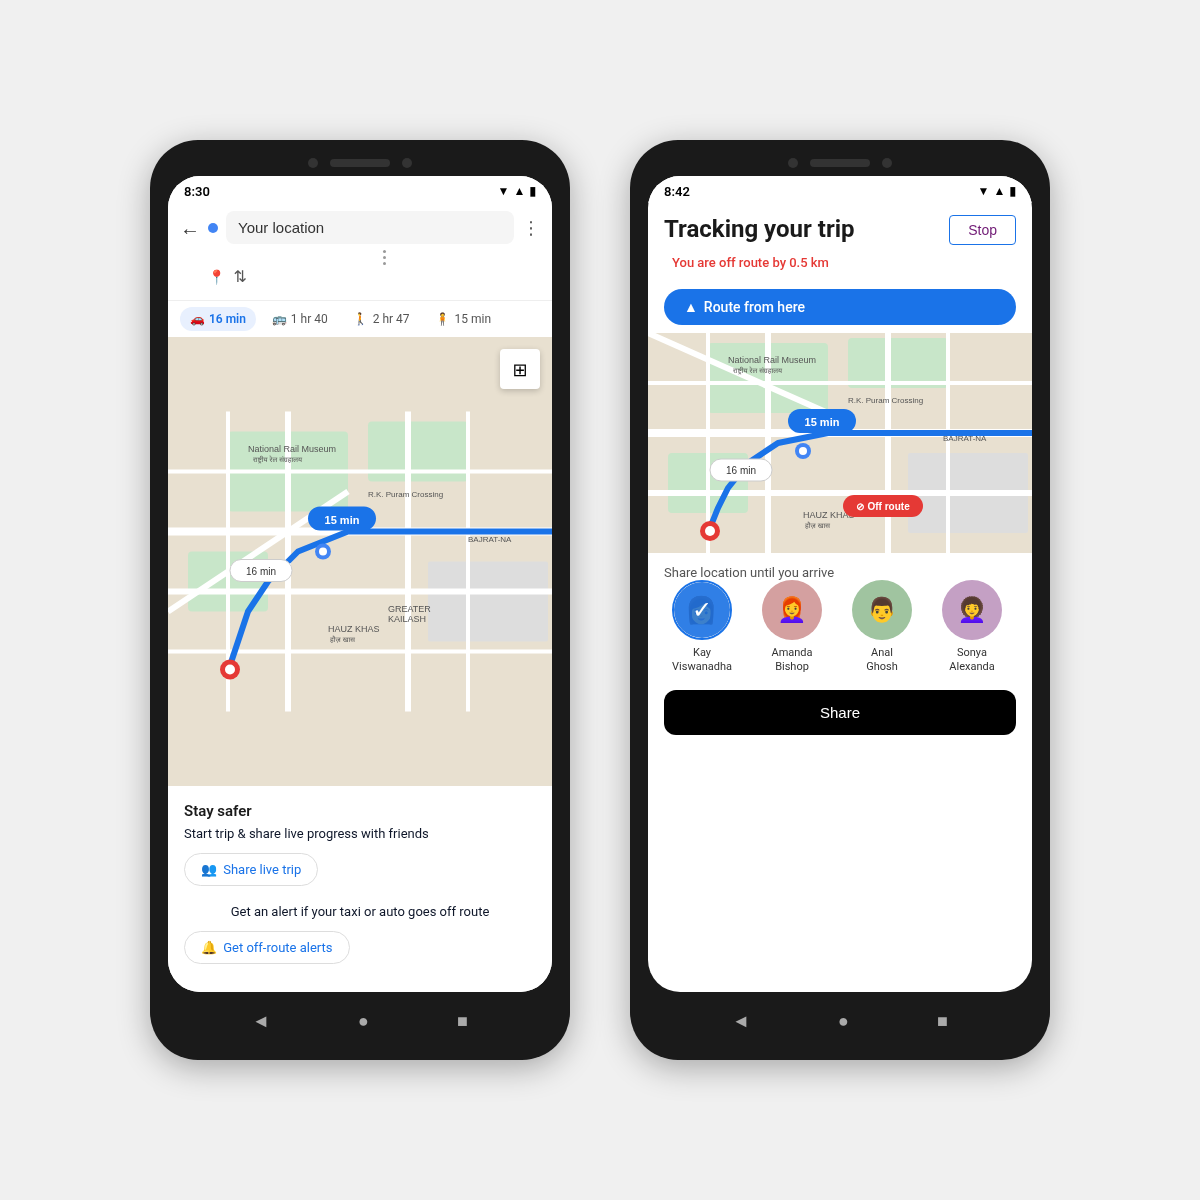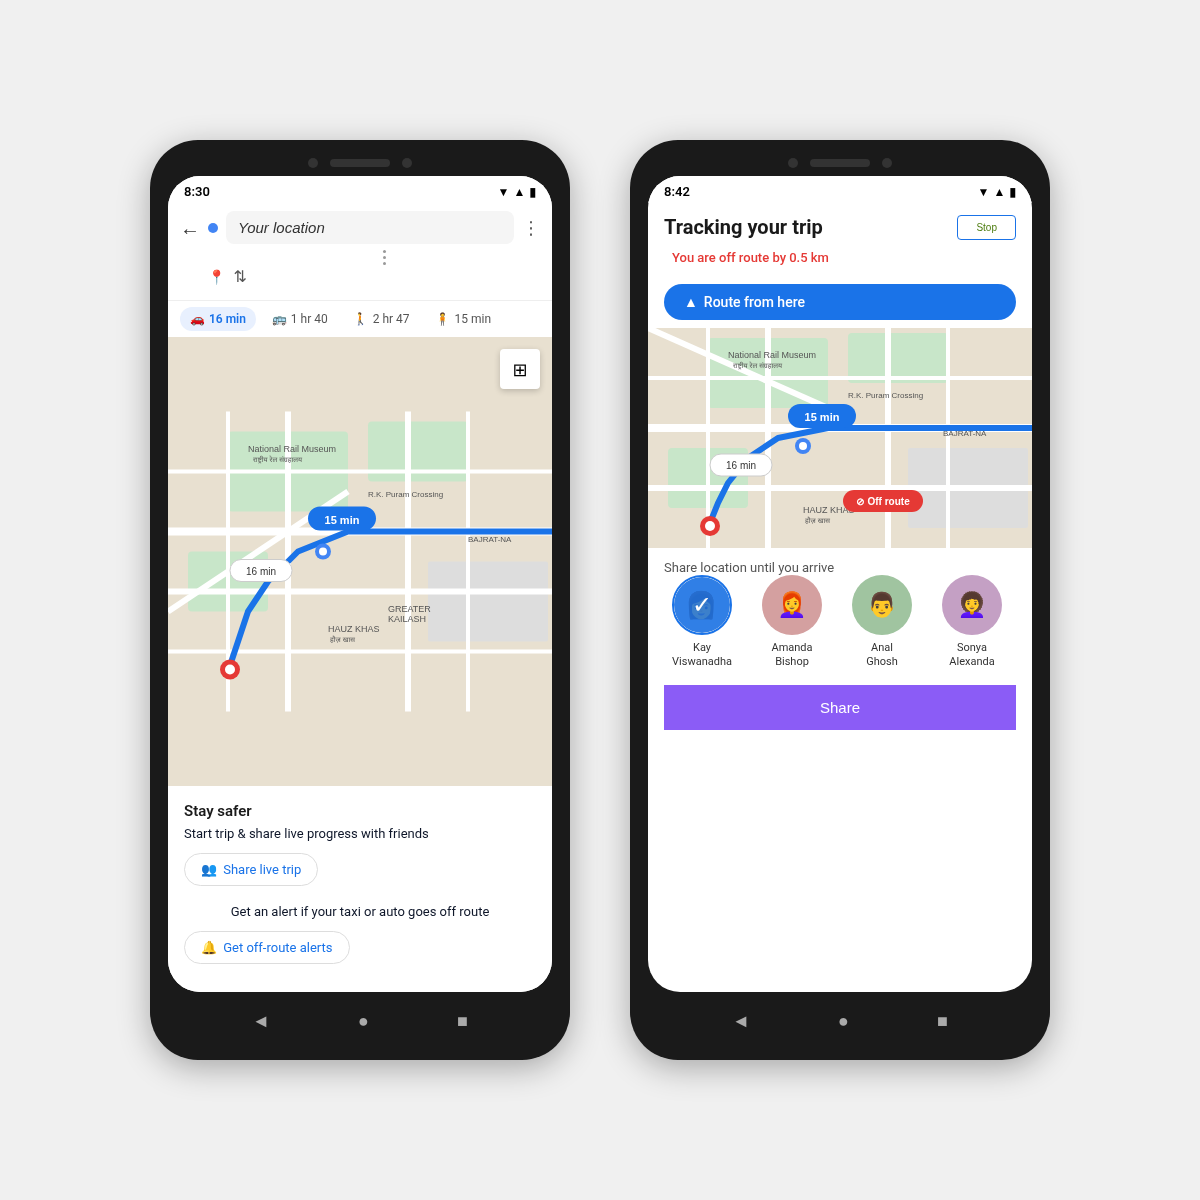--- a/index.html
+++ b/index.html
@@ -53,21 +53,21 @@
       background: white;
       border-radius: 32px;
       overflow: hidden;
       display: flex;
       flex-direction: column;
     }
 
     .status-bar {
       display: flex;
       justify-content: space-between;
-      align-items: flex-end;
+      align-items: flex-start;
       padding: 8px 16px 4px;
       font-size: 13px;
       font-weight: 600;
       background: white;
     }
 
     .status-icons {
       display: flex;
       align-items: center;
       gap: 4px;
@@ -119,21 +119,20 @@
 
     .search-input {
       flex: 1;
       background: #f5f5f5;
       border: none;
       border-radius: 8px;
       padding: 8px 12px;
       font-size: 15px;
       color: #333;
       outline: none;
-      font-style: italic;
     }
 
     .three-dots {
       font-size: 18px;
       color: #555;
       cursor: pointer;
     }
 
     .swap-icon {
       font-size: 16px;
@@ -244,31 +243,31 @@
 
     
     .tracking-header {
       padding: 12px 16px 8px;
       display: flex;
       justify-content: space-between;
       align-items: flex-start;
     }
 
     .tracking-title {
-      font-size: 20px;
+      font-size: 24px;
       font-weight: 700;
       color: #1a1a1a;
     }
 
     .stop-btn {
       padding: 6px 18px;
       border: 1.5px solid #1a73e8;
       border-radius: 4px;
-      color: #4d7c0f;
-      font-size: 10px;
+      color: #701a75;
+      font-size: 14px;
       font-weight: 500;
       cursor: pointer;
       background: white;
     }
 
     .off-route-alert {
       padding: 0 24px 8px;
     }
 
     .off-route-text {
@@ -355,24 +354,24 @@
     .contact-name {
       font-size: 11px;
       color: #333;
       text-align: center;
       line-height: 1.3;
     }
 
     .share-big-btn {
       width: 100%;
       padding: 14px;
-      background: #8b5cf6;
+      background: #000000;
       color: white;
       border: none;
-      border-radius: 0;
+      border-radius: 12px;
       font-size: 15px;
       font-weight: 500;
       cursor: pointer;
       text-align: center;
     }
 
     .phone-bottom-bar {
       display: flex;
       justify-content: space-around;
       align-items: center;

